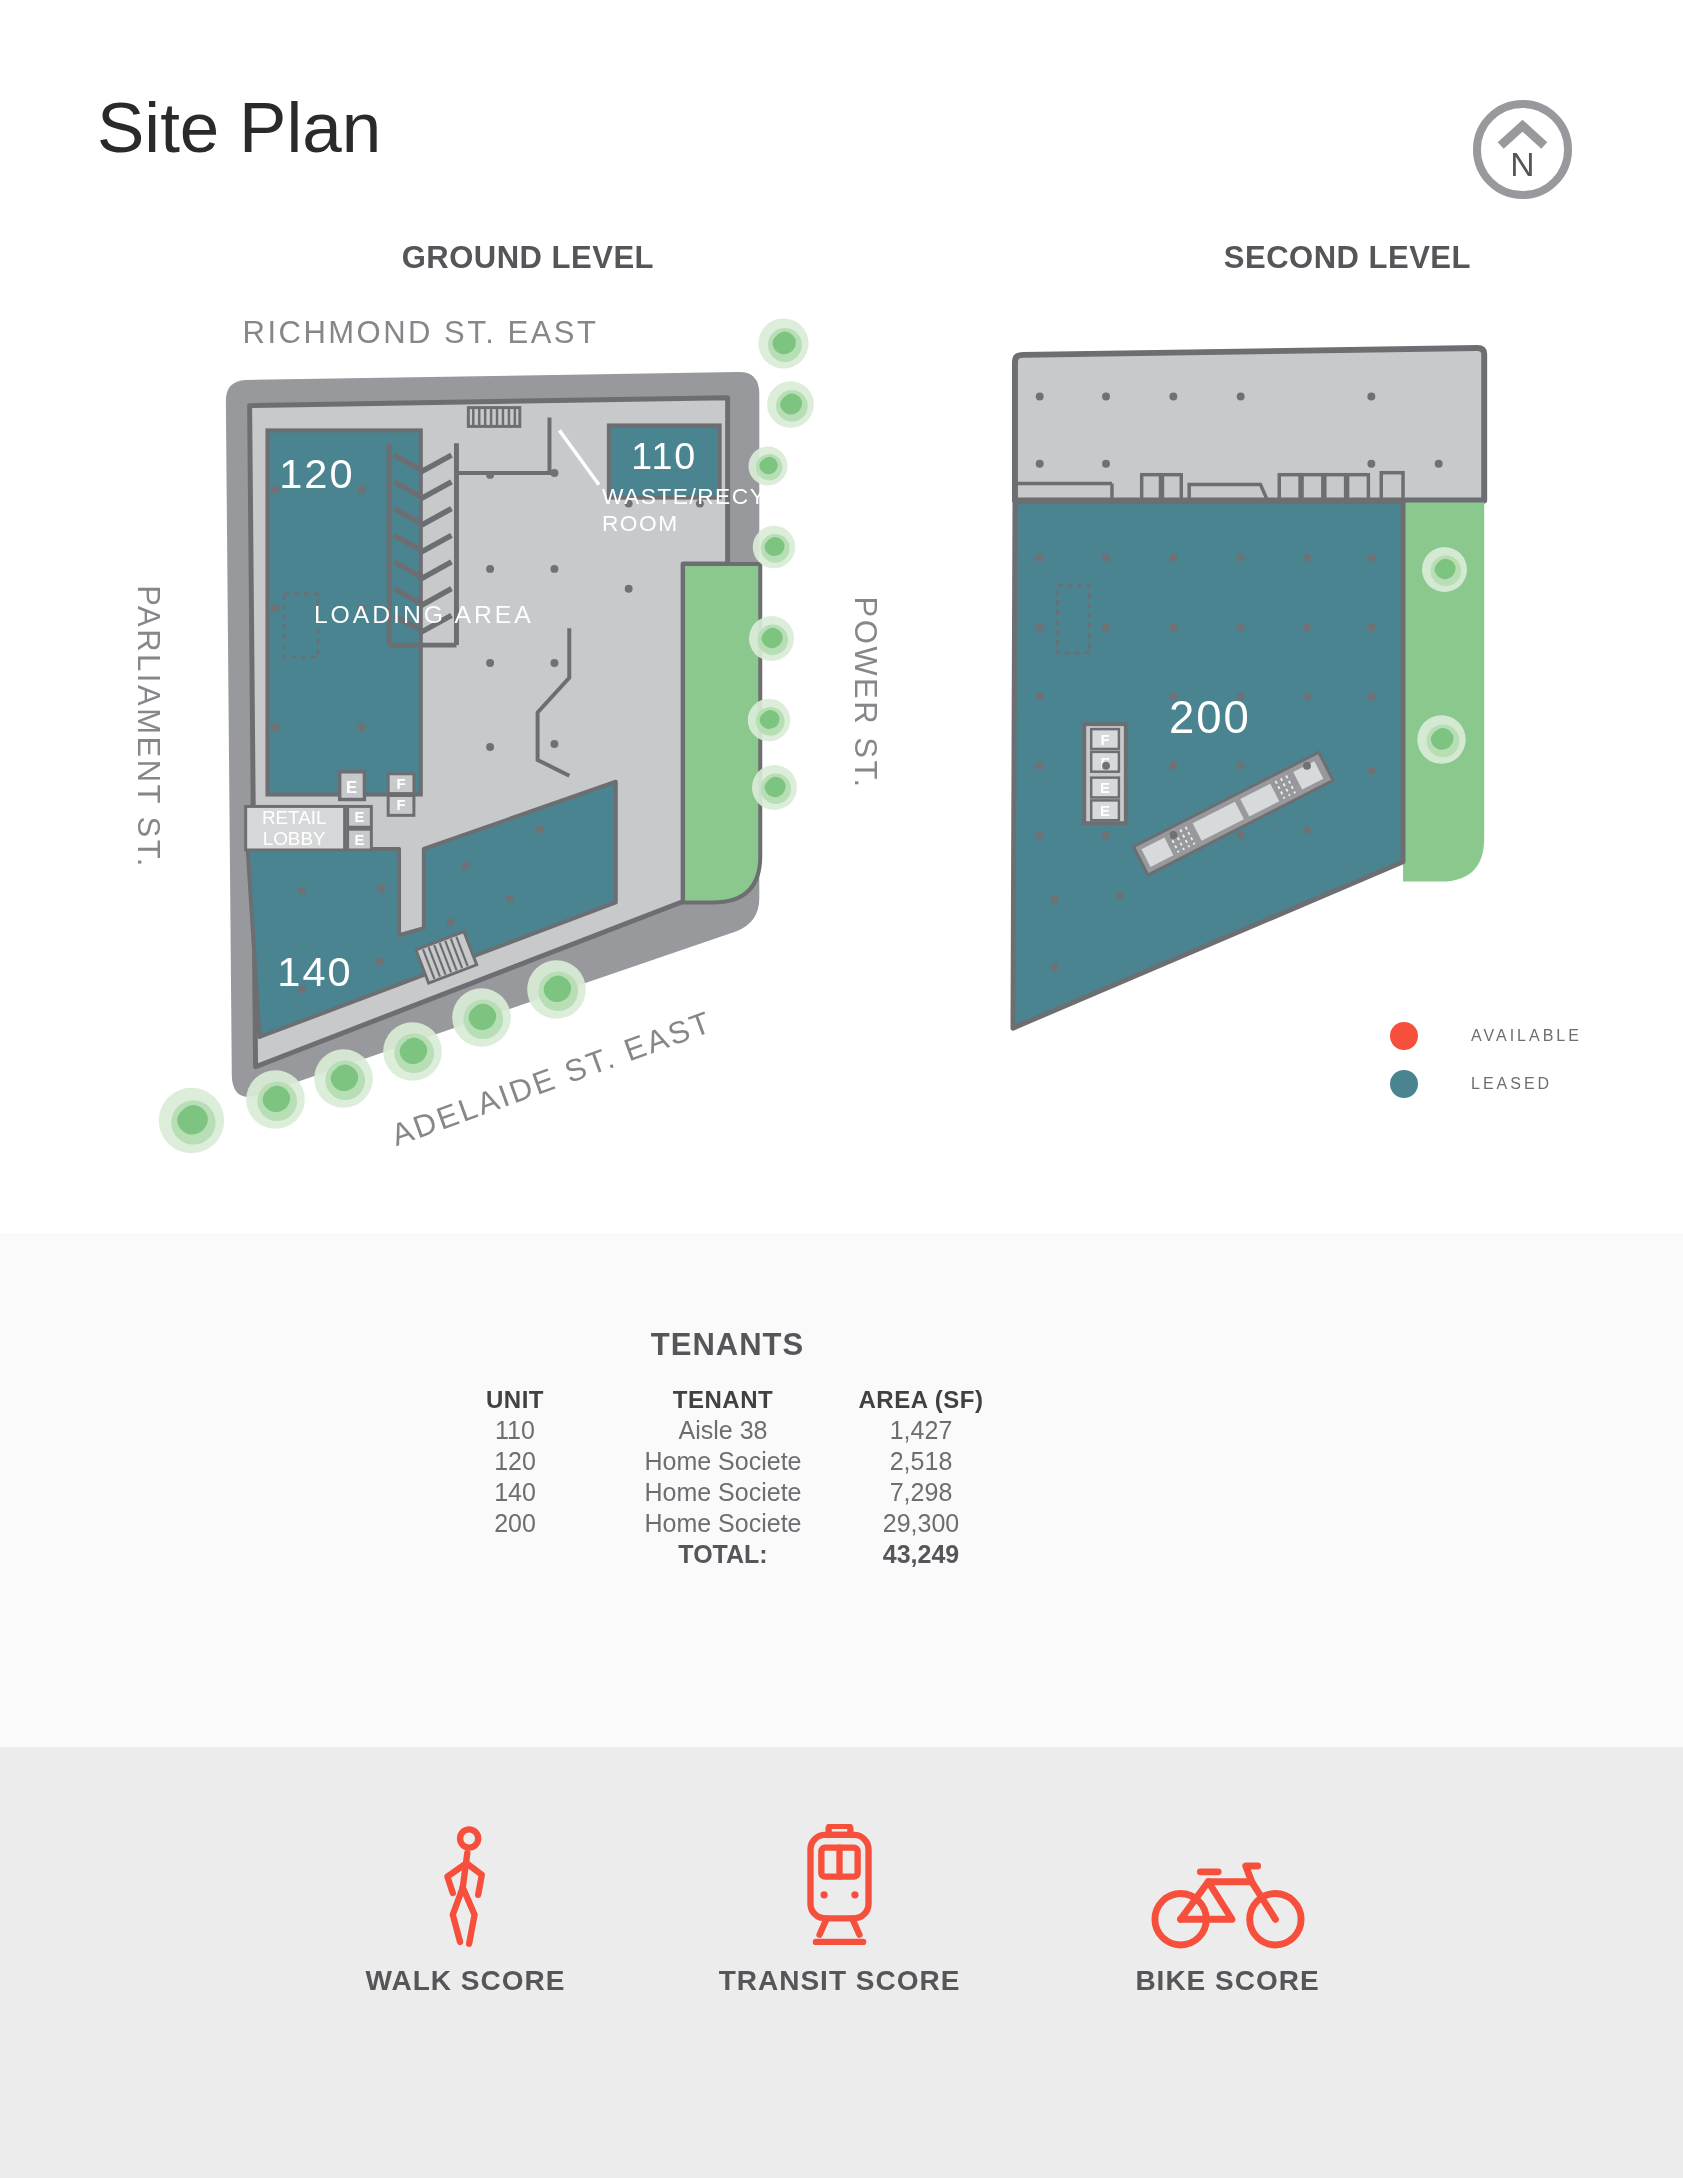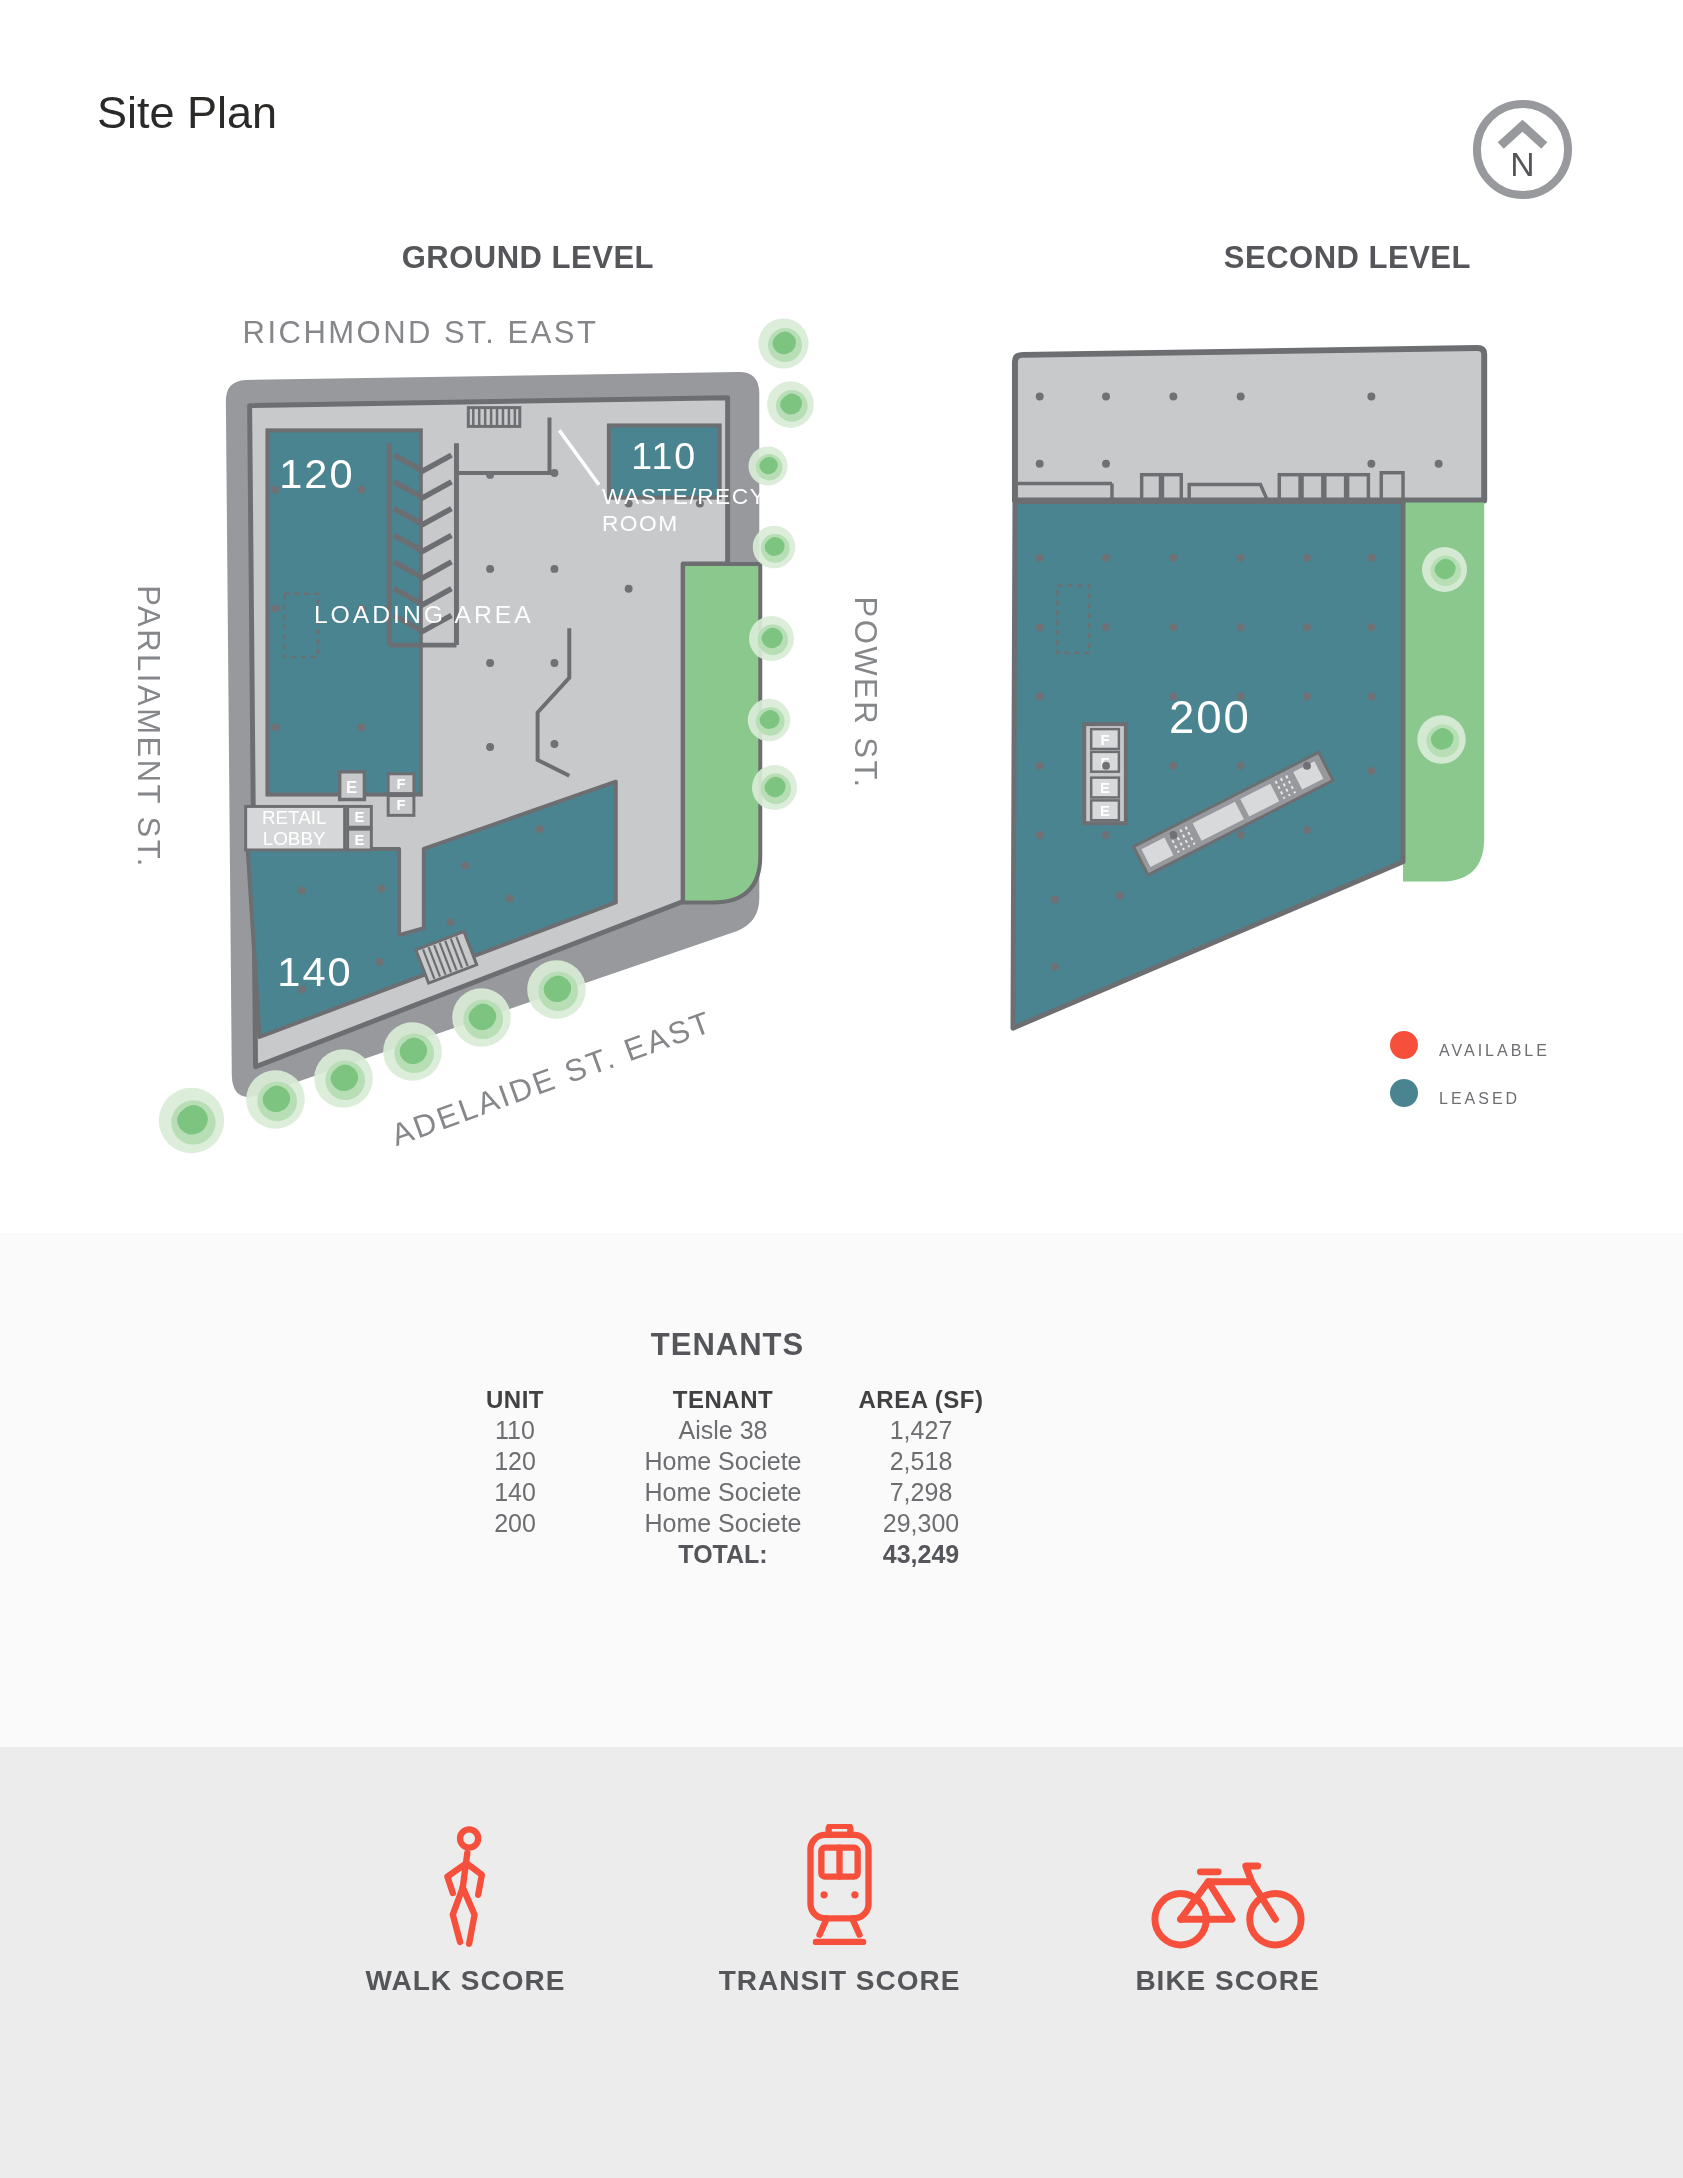--- a/index.html
+++ b/index.html
@@ -5,29 +5,29 @@
   html,body{margin:0;padding:0;}
   body{
     width:1683px;height:2178px;position:relative;background:#ffffff;
     font-family:"Liberation Sans",sans-serif;color:#58595b;overflow:hidden;
   }
   .abs{position:absolute;}
   .band{position:absolute;left:0;width:1683px;}
   .band-tenants{top:1233px;height:515px;background:#fafafa;}
   .band-scores{top:1747px;height:431px;background:#ececec;}
 
-  .page-title{left:97px;top:87px;font-size:45px;font-weight:500;color:#2b2a29;letter-spacing:0px;}
+  .page-title{left:97px;top:87px;font-size:71px;font-weight:500;color:#2b2a29;letter-spacing:0px;}
 
   .level-heading{width:416px;text-align:right;font-size:31px;font-weight:bold;color:#55565a;letter-spacing:0.5px;}
   .street{color:#85878a;font-weight:300;letter-spacing:2.5px;font-size:31px;text-align:center;}
   .street-v{transform:rotate(90deg);}
   .street-adelaide{transform:rotate(-20deg);}
 
   .legend{left:1389px;top:1012px;width:257px;}
-  .legend-row{display:flex;align-items:flex-end;height:48px;}
+  .legend-row{display:flex;align-items:center;height:48px;gap:32px;}
   .legend-label{font-size:16px;letter-spacing:3px;color:#6d6e71;font-weight:300;margin-left:20px;}
 
   .tenants-title{left:579px;top:1327px;width:297px;text-align:center;font-size:31px;font-weight:bold;color:#55565a;letter-spacing:1px;}
   .tenants-table{left:416px;top:1386px;width:594px;display:grid;grid-template-columns:198px 218px 178px;row-gap:2px;}
   .tenants-table .cell{text-align:center;font-size:25px;color:#6d6e71;font-weight:300;}
   .tenants-table .head{font-size:24px;font-weight:bold;color:#414042;letter-spacing:0.5px;}
   .tenants-table .total{font-weight:600;color:#55565b;text-align:center;}
 
   .score-col{width:297px;text-align:center;}
   .score-icon{height:129px;display:flex;align-items:flex-end;justify-content:center;}

